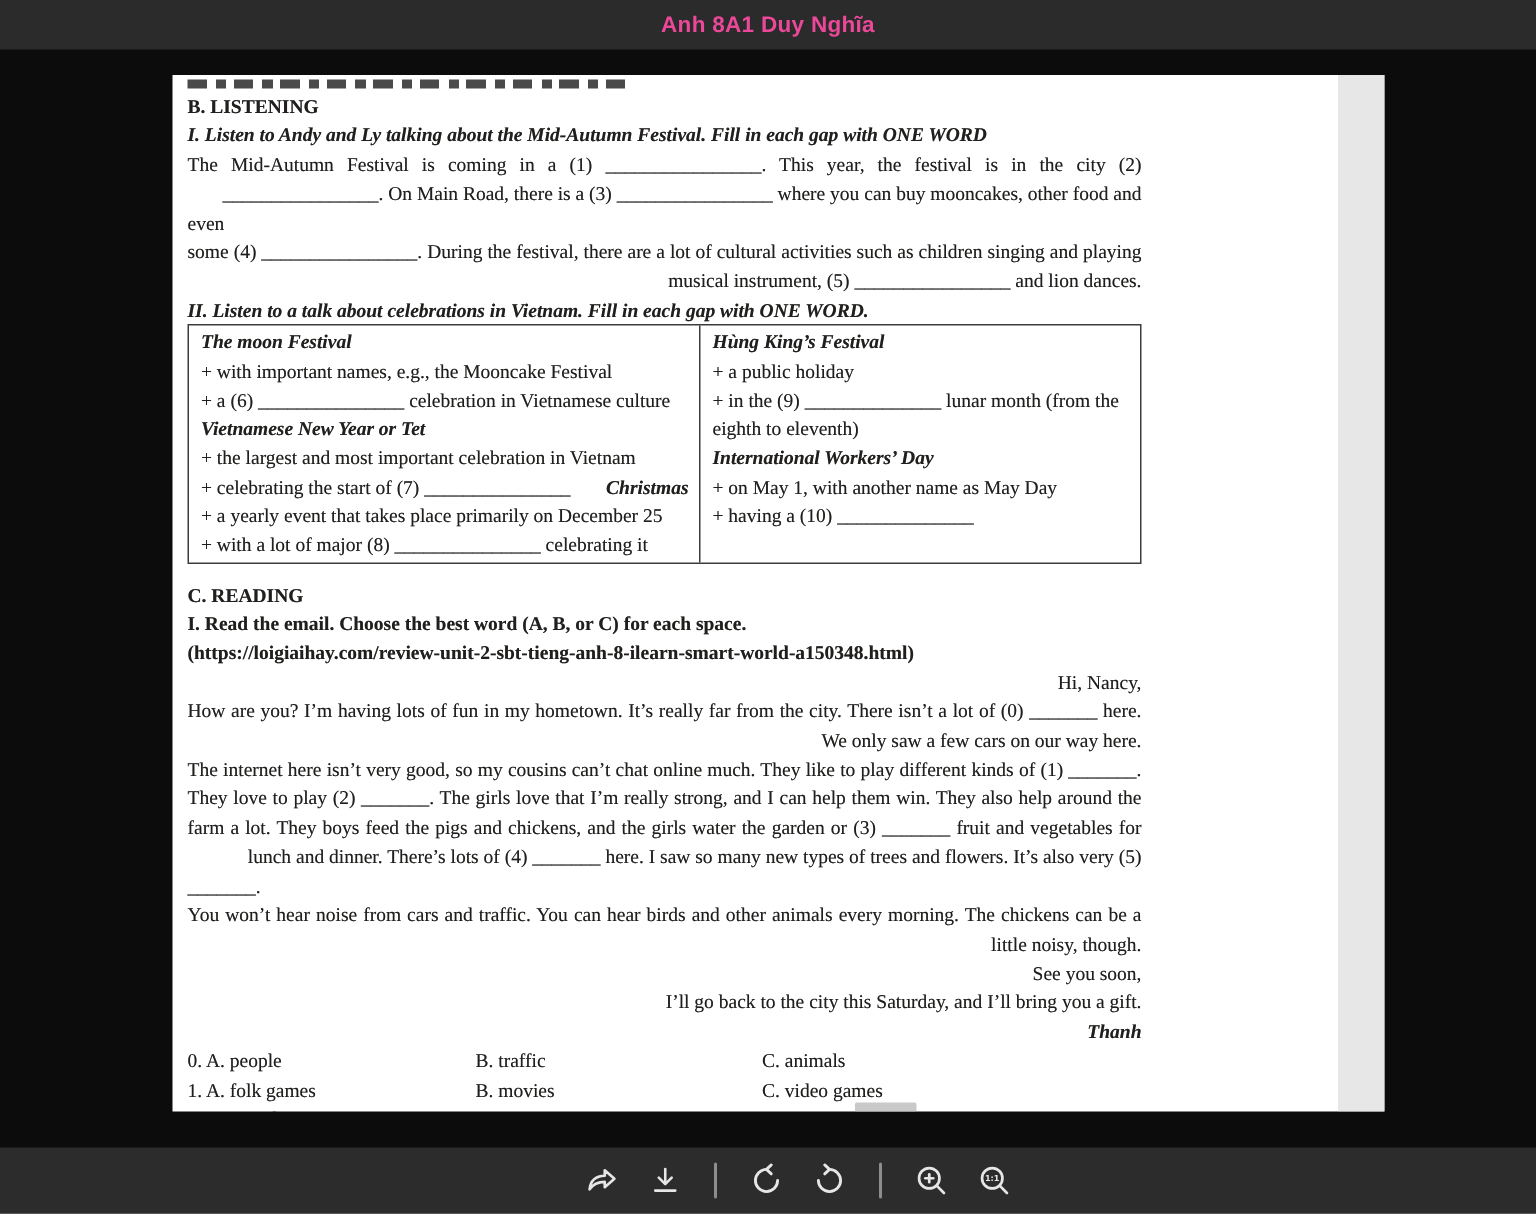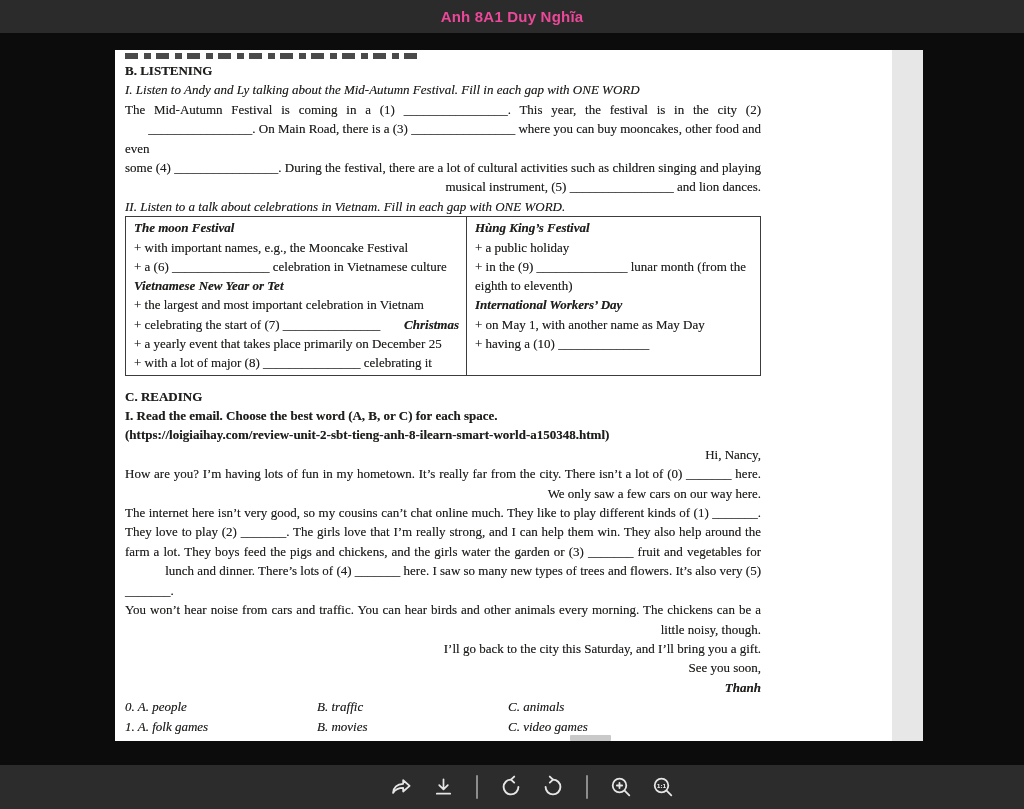--- a/index.html
+++ b/index.html
@@ -34,39 +34,39 @@
   }
 
   .clipped {
     height:6px; margin:3px 0 2px 0; width:292px;
     background:
       repeating-linear-gradient(90deg,#4a4a4a 0 13px, transparent 13px 19px,
                                 #4a4a4a 19px 26px, transparent 26px 31px);
   }
 
   .h-bold { font-weight:bold; }
-  .h-bi   { font-weight:normal; font-style:italic; }
+  .h-bi   { font-weight:bold; font-style:italic; }
   .bi     { font-weight:bold; font-style:italic; }
 
   .jl  { text-align:justify; text-align-last:justify; }
   .line, .jl { min-height:19.4px; white-space:pre-wrap;text-align:right; }
 
   
   .ctable {
     display:flex; width:636px; border:1px solid #3c3c3c;
     margin:0 0 11px 0; line-height:19.3px;
   }
   .tcol  { padding:1px 3px 2px 8px; }
   .tleft { width:341px; border-right:1px solid #3c3c3c; }
   .tright{ flex:1; }
   .trow  { white-space:nowrap; overflow:hidden; }
   .trow.split { display:flex; justify-content:space-between; padding-right:4px; }
 
   
-  .options { font-style:italic; }
+  .options { }
   .orow { display:grid; grid-template-columns:192px 191px 1fr; line-height:19.4px; }
 
   
   .toolbar {
     position:absolute; left:0; bottom:0; width:1024px; height:44px;
     background:#2c2c2c; display:flex; align-items:center; justify-content:center;
   }
   .ticons { display:flex; align-items:center; gap:14px; transform:translateX(20px); }
   .tbtn { background:none; border:none; padding:2px; cursor:pointer; display:flex; }
   .tbtn svg { display:block; }
@@ -126,22 +126,22 @@
 
       <div class="line">Hi, Nancy,</div>
       <div class="jl">How are you? I’m having lots of fun in my hometown. It’s really far from the city. There isn’t a lot of (0) _______ here.</div>
       <div class="line">We only saw a few cars on our way here.</div>
       <div class="jl">The internet here isn’t very good, so my cousins can’t chat online much. They like to play different kinds of (1) _______.</div>
       <div class="jl">They love to play (2) _______. The girls love that I’m really strong, and I can help them win. They also help around the</div>
       <div class="jl">farm a lot. They boys feed the pigs and chickens, and the girls water the garden or (3) _______ fruit and vegetables for</div>
       <div class="jl">lunch and dinner. There’s lots of (4) _______ here. I saw so many new types of trees and flowers. It’s also very (5) _______.</div>
       <div class="jl">You won’t hear noise from cars and traffic. You can hear birds and other animals every morning. The chickens can be a</div>
       <div class="line">little noisy, though.</div>
+      <div class="line">See you soon,</div>
       <div class="line">I’ll go back to the city this Saturday, and I’ll bring you a gift.</div>
-      <div class="line">See you soon,</div>
       <div class="line bi">Thanh</div>
 
       <div class="options">
         <div class="orow">
           <span>0. A. people</span>
           <span>B. traffic</span>
           <span>C. animals</span>
         </div>
         <div class="orow">
           <span>1. A. folk games</span>

